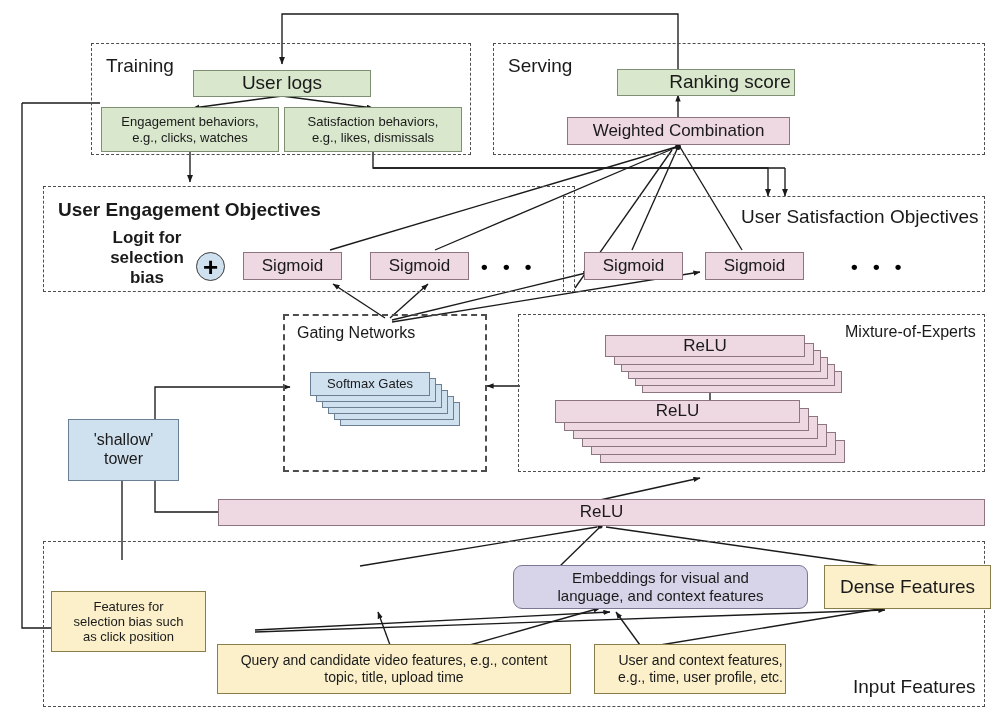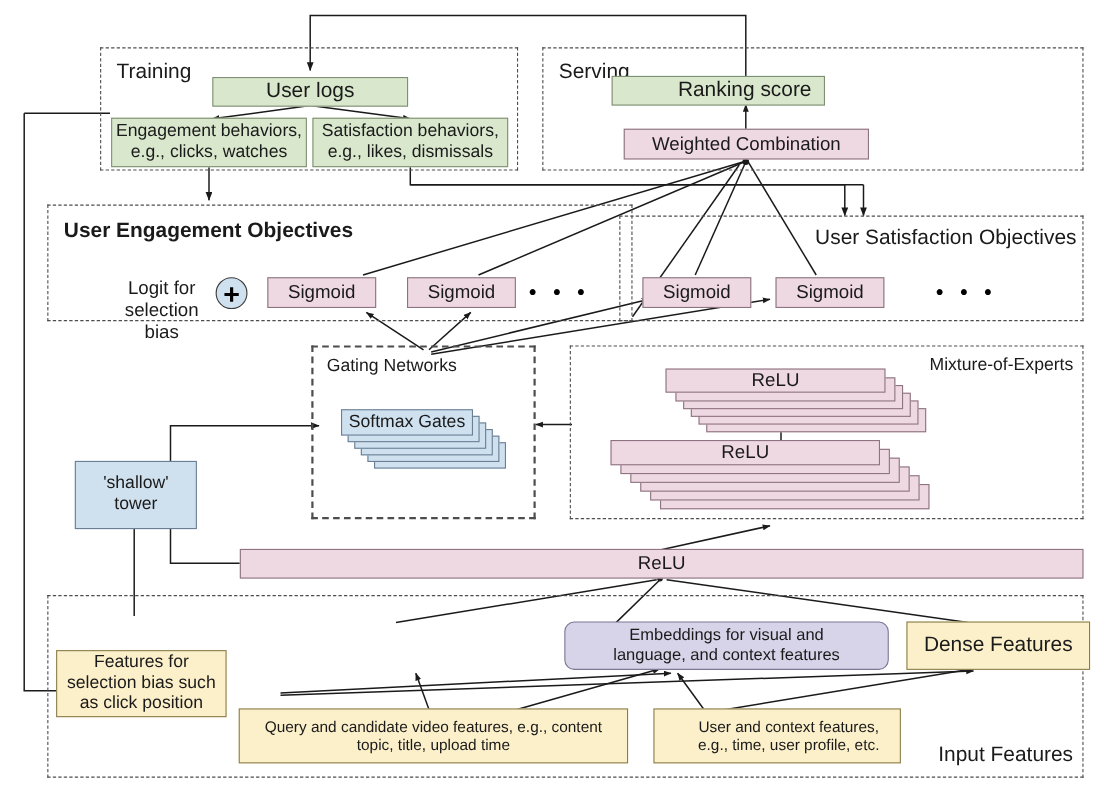--- a/index.html
+++ b/index.html
@@ -15,21 +15,21 @@
   .yellow{background:#fcf0cb;border:1.4px solid #8a7d4c;}
   .purple{background:#d7d3e8;border:1.4px solid #7c7794;border-radius:9px;}
   .plain{background:transparent;border:none;}
   .stackwrap{position:absolute;}
   .stackwrap .lyr{position:absolute;box-sizing:border-box;}
   .dots{position:absolute;color:#000;font-weight:bold;letter-spacing:5px;}
   .fs19{font-size:19px;}
   .fs17{font-size:17px;}
   .fs16{font-size:16px;}
   .fs15{font-size:15px;}
-  .fs13{font-size:16px;}
+  .fs13{font-size:13px;}
   .plus{position:absolute;border-radius:50%;background:#cfe0ef;border:1.6px solid #3a3a3a;display:flex;align-items:center;justify-content:center;font-size:26px;font-weight:bold;color:#000;line-height:1;}
 </style>
 </head>
 <body>
 
 <div id="canvas">
 
   <svg class="edges" viewBox="0 0 1005 723">
     <defs>
       <marker id="ah" markerWidth="9" markerHeight="9" refX="7.4" refY="3.1" orient="auto" markerUnits="userSpaceOnUse">
@@ -117,25 +117,25 @@
   <div class="grp-label fs19" style="left:853px;top:676px;">Input Features</div>
 
   <div class="node green fs19" style="left:193px;top:70px;width:178px;height:27px;">User logs</div>
 
   <div class="node green fs13" style="left:101px;top:107px;width:178px;height:45px;white-space:pre-line;">Engagement behaviors,
 e.g., clicks, watches</div>
 
   <div class="node green fs13" style="left:284px;top:107px;width:178px;height:45px;white-space:pre-line;">Satisfaction behaviors,
 e.g., likes, dismissals</div>
 
-  <div class="node green fs19" style="left:556px;top:69px;width:194px;height:27px;padding-left:48px;">Ranking score</div>
+  <div class="node green fs19" style="left:617px;top:69px;width:178px;height:27px;padding-left:48px;">Ranking score</div>
 
   <div class="node pink fs17" style="left:567px;top:117px;width:223px;height:28px;">Weighted Combination</div>
 
-  <div class="node plain fs17" style="left:99px;top:262px;width:96px;height:40px;white-space:pre-line;">Logit for
+  <div class="node plain fs17" style="left:99px;top:238px;width:96px;height:40px;white-space:pre-line;font-weight:bold;">Logit for
 selection bias</div>
 
   <div class="plus" style="left:196px;top:252px;width:27px;height:27px;">+</div>
 
   <div class="node pink fs17" style="left:243px;top:252px;width:99px;height:28px;">Sigmoid</div>
   <div class="node pink fs17" style="left:370px;top:252px;width:99px;height:28px;">Sigmoid</div>
   <div class="dots fs19" style="left:481px;top:256px;">• • •</div>
 
   <div class="node pink fs17" style="left:584px;top:252px;width:99px;height:28px;">Sigmoid</div>
   <div class="node pink fs17" style="left:705px;top:252px;width:99px;height:28px;">Sigmoid</div>
@@ -179,16 +179,16 @@
 
 
   <div class="node purple fs15" style="left:513px;top:565px;width:295px;height:44px;white-space:pre-line;">Embeddings for visual and
 language, and context features</div>
 
   <div class="node yellow fs19" style="left:808px;top:565px;width:167px;height:44px;margin-left:16px;">Dense Features</div>
 
   <div class="node yellow fs14 fs13" style="left:217px;top:644px;width:354px;height:50px;white-space:pre-line;font-size:14px;">Query and candidate video features, e.g., content
 topic, title, upload time</div>
 
-  <div class="node yellow fs13" style="left:594px;top:644px;width:225px;height:50px;white-space:pre-line;font-size:14px;padding-left:21px;">User and context features,
+  <div class="node yellow fs13" style="left:594px;top:644px;width:192px;height:50px;white-space:pre-line;font-size:14px;padding-left:21px;">User and context features,
 e.g., time, user profile, etc.</div>
 
 </div>
 
 </body></html>

